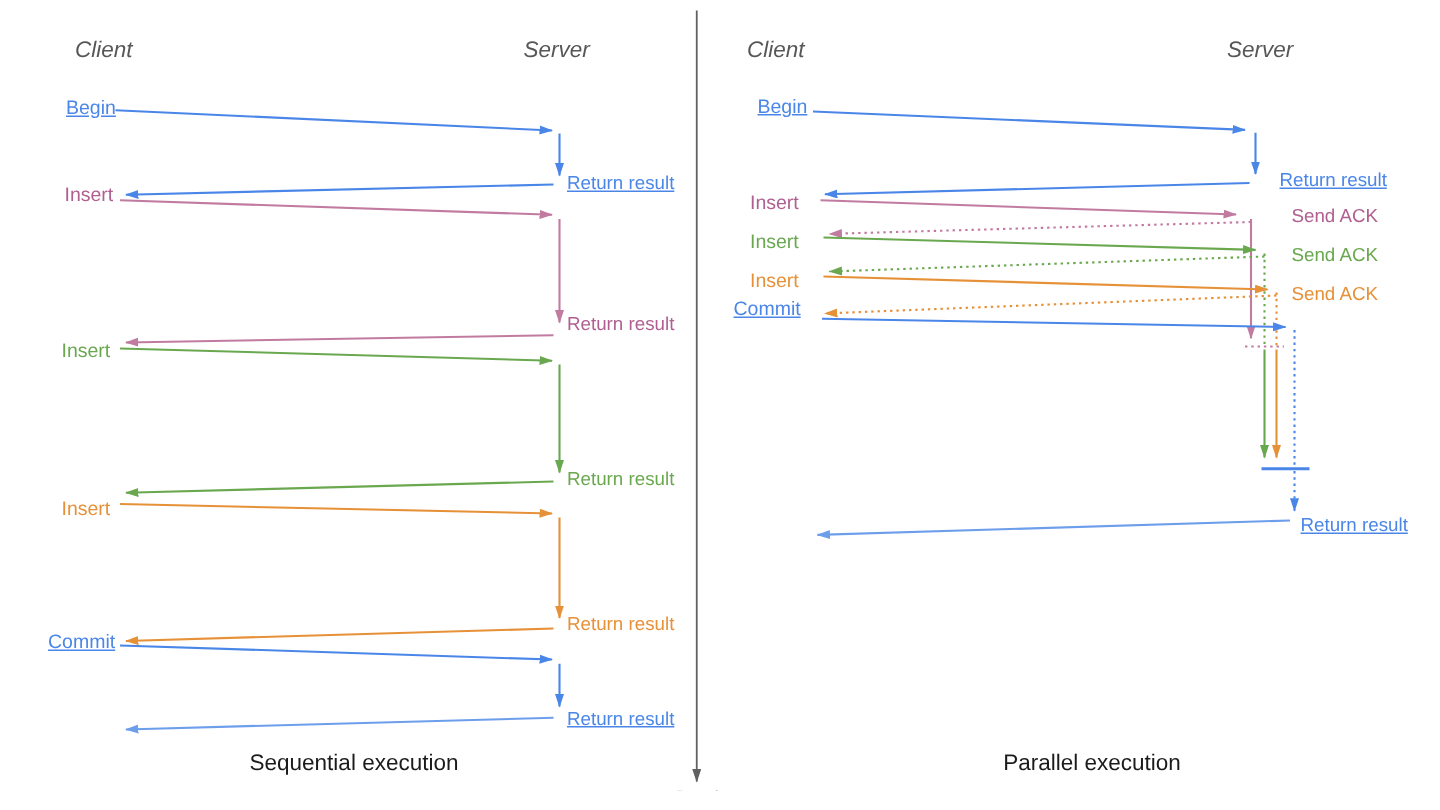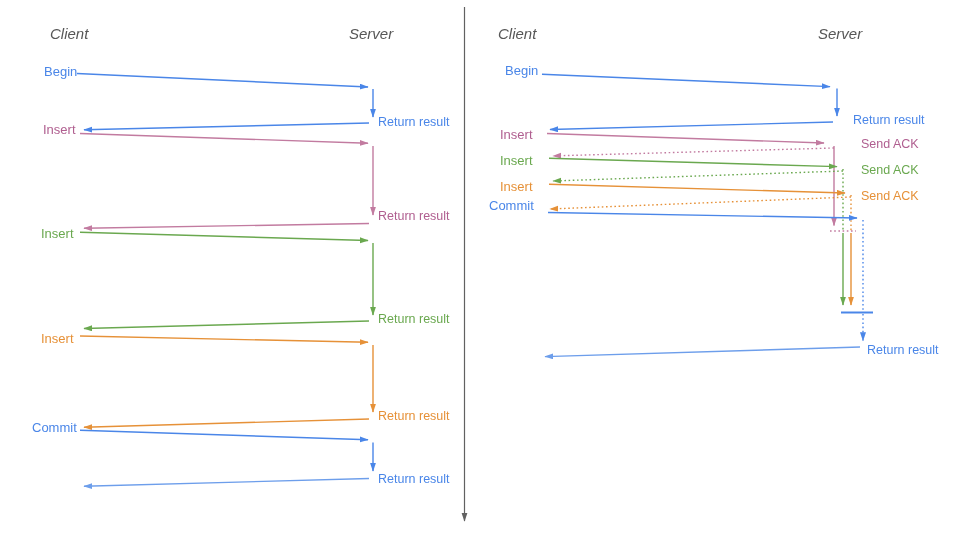--- a/index.html
+++ b/index.html
@@ -7,21 +7,21 @@
     position:relative;width:960px;height:527px;overflow:hidden;background:#ffffff;
     font-family:"Liberation Sans",sans-serif;
   }
   .stage svg{position:absolute;left:0;top:0;}
   .lbl{position:absolute;white-space:nowrap;line-height:1.05;}
   .hdr{font-size:15px;font-style:italic;color:#575757;}
   .op{font-size:13px;}
   .res{font-size:12.5px;}
   .title{font-size:15px;color:#1b1b1b;text-align:center;}
   .time{font-size:13px;color:#1b1b1b;text-align:center;}
-  .t-blue{color:var(--blue);}
+  .t-blue{color:var(--blue);text-decoration:underline;}
   .t-pink{color:var(--pink_text);}
   .t-green{color:var(--green);}
   .t-orange{color:var(--orange);}
   path{fill:none;stroke-linecap:butt;}
   .s-blue{stroke:var(--blue);}
   .s-bluelight{stroke:var(--blue_light);}
   .s-pink{stroke:var(--pink);}
   .s-green{stroke:var(--green);}
   .s-orange{stroke:var(--orange);}
   .s-axis{stroke:var(--axis);}
@@ -147,16 +147,18 @@
   <div class="lbl op t-green" style="left:500px;top:154px;">Insert</div>
   <div class="lbl op t-orange" style="left:500px;top:180px;">Insert</div>
   <div class="lbl op t-blue" style="left:489px;top:199px;">Commit</div>
 
   <div class="lbl res t-blue" style="left:853px;top:114px;">Return result</div>
   <div class="lbl res t-pink" style="left:861px;top:138px;">Send ACK</div>
   <div class="lbl res t-green" style="left:861px;top:164px;">Send ACK</div>
   <div class="lbl res t-orange" style="left:861px;top:190px;">Send ACK</div>
   <div class="lbl res t-blue" style="left:867px;top:344px;">Return result</div>
 
+  <div class="lbl title" style="left:136px;top:501px;width:200px;">Sequential execution</div>
+  <div class="lbl title" style="left:628px;top:501px;width:200px;">Parallel execution</div>
 
   <div class="lbl time" style="left:443px;top:525px;width:42px;">Send</div>
 
 </div>
 
 </body></html>

